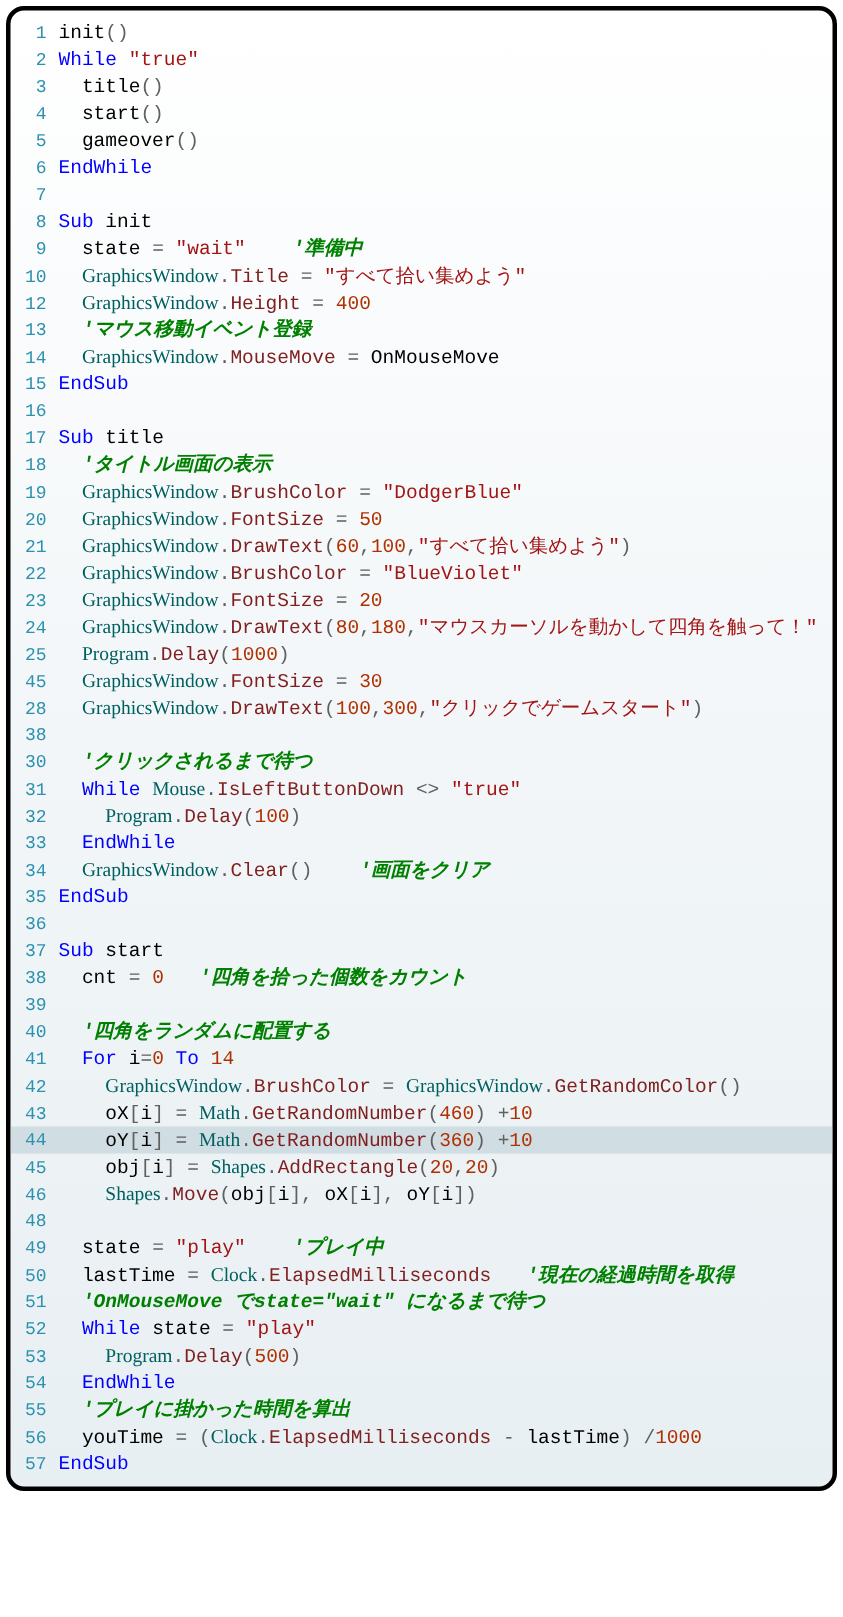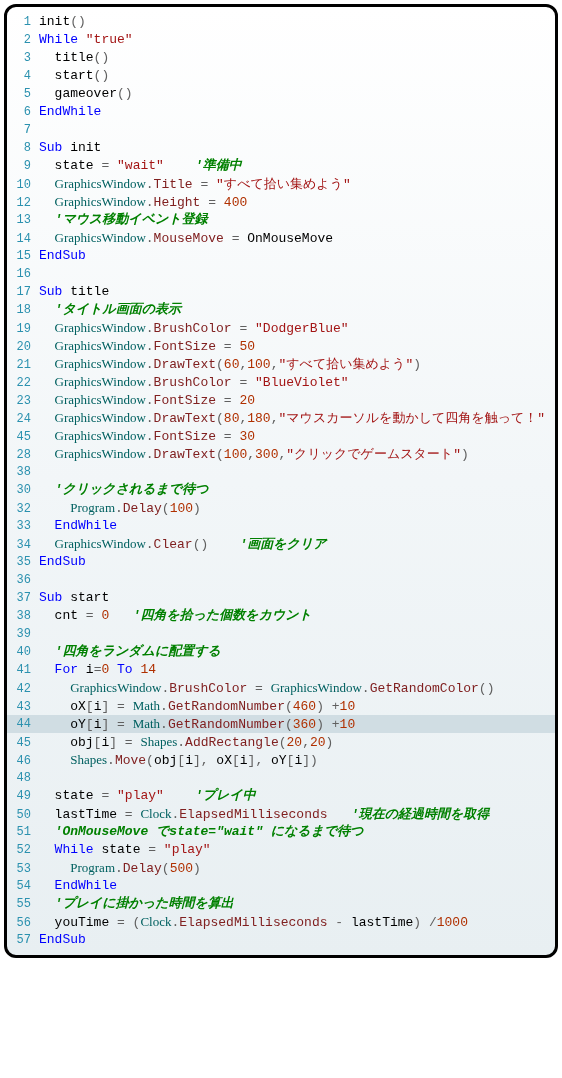--- a/index.html
+++ b/index.html
@@ -73,24 +73,26 @@
       <div class="line"><span class="gutter">15</span><span class="code"><span class="kw">EndSub</span></span></div>
       <div class="line"><span class="gutter">16</span><span class="code"></span></div>
       <div class="line"><span class="gutter">17</span><span class="code"><span class="kw">Sub </span><span class="id">title</span></span></div>
       <div class="line"><span class="gutter">18</span><span class="code"><span class="id">  </span><span class="cmt">'タイトル画面の表示</span></span></div>
       <div class="line"><span class="gutter">19</span><span class="code"><span class="id">  </span><span class="cls">GraphicsWindow</span><span class="op">.</span><span class="fn">BrushColor</span><span class="op"> = </span><span class="str">"DodgerBlue"</span></span></div>
       <div class="line"><span class="gutter">20</span><span class="code"><span class="id">  </span><span class="cls">GraphicsWindow</span><span class="op">.</span><span class="fn">FontSize</span><span class="op"> = </span><span class="num">50</span></span></div>
       <div class="line"><span class="gutter">21</span><span class="code"><span class="id">  </span><span class="cls">GraphicsWindow</span><span class="op">.</span><span class="fn">DrawText</span><span class="op">(</span><span class="num">60</span><span class="op">,</span><span class="num">100</span><span class="op">,</span><span class="str">"すべて拾い集めよう"</span><span class="op">)</span></span></div>
       <div class="line"><span class="gutter">22</span><span class="code"><span class="id">  </span><span class="cls">GraphicsWindow</span><span class="op">.</span><span class="fn">BrushColor</span><span class="op"> = </span><span class="str">"BlueViolet"</span></span></div>
       <div class="line"><span class="gutter">23</span><span class="code"><span class="id">  </span><span class="cls">GraphicsWindow</span><span class="op">.</span><span class="fn">FontSize</span><span class="op"> = </span><span class="num">20</span></span></div>
       <div class="line"><span class="gutter">24</span><span class="code"><span class="id">  </span><span class="cls">GraphicsWindow</span><span class="op">.</span><span class="fn">DrawText</span><span class="op">(</span><span class="num">80</span><span class="op">,</span><span class="num">180</span><span class="op">,</span><span class="str">"マウスカーソルを動かして四角を触って！"</span></span></div>
+      <div class="line"><span class="gutter">25</span><span class="code"><span class="id">  </span><span class="cls">Program</span><span class="op">.</span><span class="fn">Delay</span><span class="op">(</span><span class="num">1000</span><span class="op">)</span></span></div>
       <div class="line"><span class="gutter">45</span><span class="code"><span class="id">  </span><span class="cls">GraphicsWindow</span><span class="op">.</span><span class="fn">FontSize</span><span class="op"> = </span><span class="num">30</span></span></div>
       <div class="line"><span class="gutter">28</span><span class="code"><span class="id">  </span><span class="cls">GraphicsWindow</span><span class="op">.</span><span class="fn">DrawText</span><span class="op">(</span><span class="num">100</span><span class="op">,</span><span class="num">300</span><span class="op">,</span><span class="str">"クリックでゲームスタート"</span><span class="op">)</span></span></div>
       <div class="line"><span class="gutter">38</span><span class="code"></span></div>
       <div class="line"><span class="gutter">30</span><span class="code"><span class="id">  </span><span class="cmt">'クリックされるまで待つ</span></span></div>
+      <div class="line"><span class="gutter">31</span><span class="code"><span class="id">  </span><span class="kw">While </span><span class="cls">Mouse</span><span class="op">.</span><span class="fn">IsLeftButtonDown</span><span class="op"> &lt;&gt; </span><span class="str">"true"</span></span></div>
       <div class="line"><span class="gutter">32</span><span class="code"><span class="id">    </span><span class="cls">Program</span><span class="op">.</span><span class="fn">Delay</span><span class="op">(</span><span class="num">100</span><span class="op">)</span></span></div>
       <div class="line"><span class="gutter">33</span><span class="code"><span class="id">  </span><span class="kw">EndWhile</span></span></div>
       <div class="line"><span class="gutter">34</span><span class="code"><span class="id">  </span><span class="cls">GraphicsWindow</span><span class="op">.</span><span class="fn">Clear</span><span class="op">()    </span><span class="cmt">'画面をクリア</span></span></div>
       <div class="line"><span class="gutter">35</span><span class="code"><span class="kw">EndSub</span></span></div>
       <div class="line"><span class="gutter">36</span><span class="code"></span></div>
       <div class="line"><span class="gutter">37</span><span class="code"><span class="kw">Sub </span><span class="id">start</span></span></div>
       <div class="line"><span class="gutter">38</span><span class="code"><span class="id">  cnt </span><span class="op">= </span><span class="num">0</span><span class="id">   </span><span class="cmt">'四角を拾った個数をカウント</span></span></div>
       <div class="line"><span class="gutter">39</span><span class="code"></span></div>
       <div class="line"><span class="gutter">40</span><span class="code"><span class="id">  </span><span class="cmt">'四角をランダムに配置する</span></span></div>
       <div class="line"><span class="gutter">41</span><span class="code"><span class="id">  </span><span class="kw">For </span><span class="id">i</span><span class="op">=</span><span class="num">0</span><span class="kw"> To </span><span class="num">14</span></span></div>

